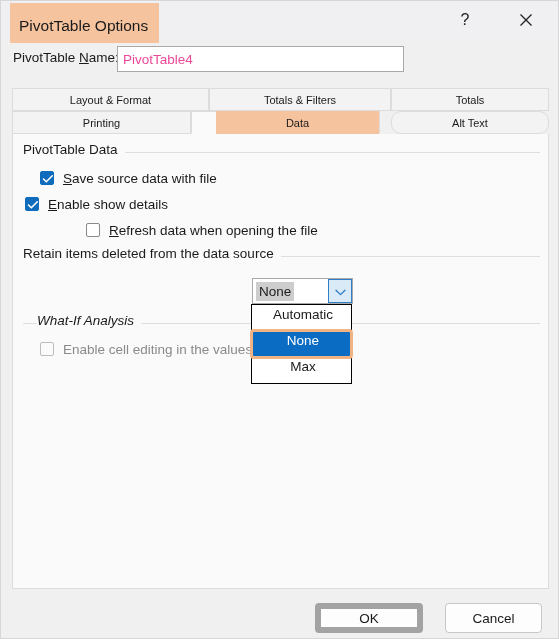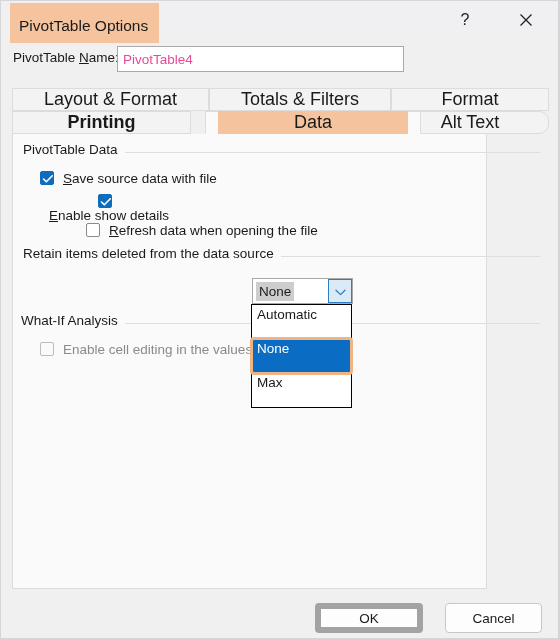--- a/index.html
+++ b/index.html
@@ -62,47 +62,47 @@
   .tabstrip{position:absolute;left:11px;top:87px;width:537px;height:46px;}
   .tabrow{position:absolute;left:0;width:537px;height:23px;}
   .tabrow.r1{top:0;}
   .tabrow.r2{top:23px;}
   .tab{
     position:absolute;top:0;height:23px;
     box-sizing:border-box;
     background:#f3f3f3;
     border:1px solid #dcdcdc;
     display:flex;align-items:center;justify-content:center;
-    font-size:18px;color:#1a1a1a;
+    font-size:11px;color:#1a1a1a;
     white-space:nowrap;
   }
   .tab.selected{
     background:#fafafa;
     border-bottom-color:#fafafa;
     border-left:1px solid #dcdcdc;
     border-right:1px solid #dcdcdc;
     z-index:3;
   }
   .tab.selected .tab-hl{
     background:#f5c49f;
     width:calc(100% - 24px);
     height:23px;
     display:flex;align-items:center;justify-content:center;
   }
   
   .t-layout{left:0;width:197px;}
   .t-totals{left:197px;width:182px;}
   .t-display{left:379px;width:158px;}
   
-  .t-printing{left:0;width:179px;font-weight:bold;}
-  .t-data{left:193px;width:216px;}
+  .t-printing{left:0;width:179px;}
+  .t-data{left:179px;width:189px;justify-content:flex-end;}
   .t-alttext{left:379px;width:158px;border-radius:10px;}
   
   .panel{
-    position:absolute;left:11px;top:133px;width:475px;height:455px;
+    position:absolute;left:11px;top:133px;width:537px;height:455px;
     box-sizing:border-box;
     background:#fafafa;
     border:1px solid #dcdcdc;
     border-top:none;
   }
   .group-label{
     position:absolute;
     font-size:13.5px;color:#1a1a1a;
     background:#fafafa;
     padding-right:7px;
@@ -150,24 +150,25 @@
   }
   
   .dropdown{
     position:absolute;left:250px;top:303px;width:101px;
     box-sizing:border-box;
     background:#ffffff;
     border:1px solid #000000;
     z-index:20;
   }
   .dd-item{
-    height:34px;line-height:19px;
+    height:26px;line-height:19px;
     padding:0 2px 0 5px;
     font-size:13.5px;color:#1a1a1a;white-space:nowrap;
     box-sizing:border-box;
+    text-align:center;
   }
   .dd-item.sel{
     background:#0b6cc4;color:#ffffff;
     outline:3px solid #f0b384;
     outline-offset:-1px;
     position:relative;z-index:2;
     border-radius:2px;
   }
   
   .btn{
@@ -209,21 +210,21 @@
 
   <div class="tabstrip">
     <div class="tabrow r1">
       <div class="tab t-layout">
         <span>Layout &amp; Format</span>
       </div>
       <div class="tab t-totals">
         <span>Totals &amp; Filters</span>
       </div>
       <div class="tab t-display">
-        <span>Format</span>
+        <span>Totals</span>
       </div>
     </div>
     <div class="tabrow r2">
       <div class="tab t-printing">
         <span>Printing</span>
       </div>
       <div class="tab t-data selected">
         <span class="tab-hl">Data</span>
       </div>
       <div class="tab t-alttext">
@@ -239,38 +240,38 @@
 
     <div class="cbrow" style="left:27px;top:34px;">
       <span class="cbox checked">
         <svg width="12" height="10" viewBox="0 0 12 10">
             <path d="M1.5 5 L4.3 7.8 L10.3 1.8" stroke="#fff" stroke-width="1.6" fill="none" stroke-linecap="round" stroke-linejoin="round"></path>
           </svg>
       </span>
       <span class="cblabel"><span class="u">S</span><span>ave source data with file</span></span>
     </div>
 
-    <div class="cbrow" style="left:27px;top:60px;flex-direction:column;">
+    <div class="cbrow" style="left:12px;top:60px;">
       <span class="cbox checked">
         <svg width="12" height="10" viewBox="0 0 12 10">
             <path d="M1.5 5 L4.3 7.8 L10.3 1.8" stroke="#fff" stroke-width="1.6" fill="none" stroke-linecap="round" stroke-linejoin="round"></path>
           </svg>
       </span>
       <span class="cblabel"><span class="u">E</span><span>nable show details</span></span>
     </div>
 
     <div class="cbrow" style="left:27px;top:86px;padding-left:46px;">
       <span class="cbox"></span>
       <span class="cblabel"><span class="u">R</span><span>efresh data when opening the file</span></span>
     </div>
 
     <div class="group-label" style="left:10px;top:112px;">Retain items deleted from the data source</div>
     <div class="group-line" style="left:10px;top:122px;width:517px;"></div>
 
-    <div class="group-label" style="left:8px;top:179px;">What-If Analysis</div>
+    <div class="group-label" style="left:24px;top:179px;font-style:italic;">What-If Analysis</div>
     <div class="group-line" style="left:10px;top:189px;width:517px;"></div>
 
     <div class="cbrow" style="left:27px;top:205px;">
       <span class="cbox disabled"></span>
       <span class="cblabel disabled">Enable cell editing in the values area</span>
     </div>
   </div>
 
 
   <div class="combo">

